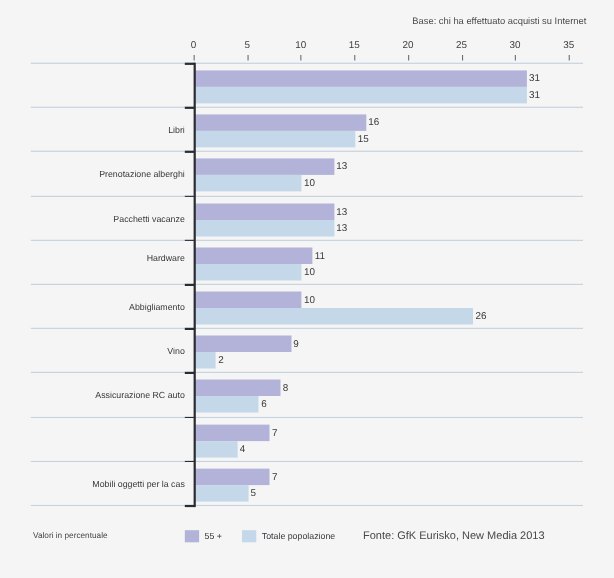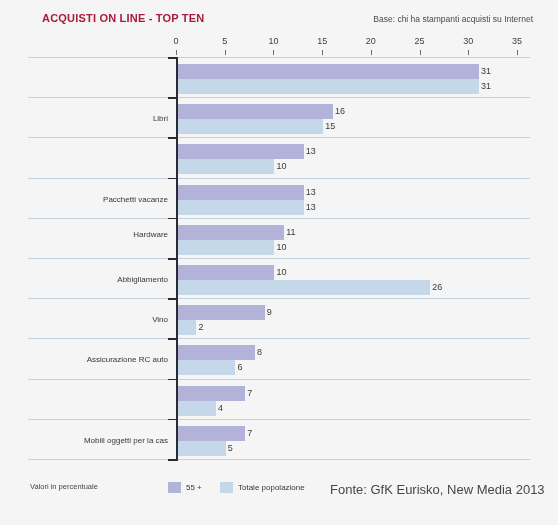--- a/index.html
+++ b/index.html
@@ -162,33 +162,32 @@
     display: inline-block;
   }
   .legend-text {
     font-size: 8px;
     color: #37373c;
   }
   .footer-source {
     position: absolute;
     left: 330px;
     top: 2px;
-    font-size: 13px;
+    font-size: 10px;
     color: #46464b;
     white-space: nowrap;
   }
 </style>
 </head>
 <body>
 
 <div id="chart-root">
 
   <div class="header">
-    <div class="chart-title">ACQUISTI ON LINE - TOP TEN</div>
-    <div class="chart-base">Base: chi ha stampanti acquisti su Internet</div>
+    <div class="chart-base">Base: chi ha effettuato acquisti su Internet</div>
   </div>
 
   <div class="axis" id="axis">
       <div class="tick" style="left: 176px;">0</div>
       <div class="tickmark" style="left: 176px;"></div>
       <div class="tick" style="left: 224.714px;">5</div>
       <div class="tickmark" style="left: 224.714px;"></div>
       <div class="tick" style="left: 273.429px;">10</div>
       <div class="tickmark" style="left: 273.429px;"></div>
       <div class="tick" style="left: 322.143px;">15</div>
@@ -217,20 +216,21 @@
         <div class="axis-nub" style="top: 0px;"></div>
         <div class="row-label" style="top: 17px;"><span>Libri</span></div>
         <div class="bar bar-a" style="top: 7px; width: 155.886px; background: rgb(179, 179, 217);"></div>
         <div class="bar-val" style="top: 7px; left: 334.886px;">16</div>
         <div class="bar bar-b" style="top: 22px; width: 146.143px; background: rgb(197, 216, 234);"></div>
         <div class="bar-val" style="top: 22px; left: 325.143px;">15</div>
       </div>
       <div class="row" style="top: 80.4px; height: 40.2px;">
         <div class="row-sep" style="top: 0px;"></div>
         <div class="axis-nub" style="top: 0px;"></div>
+        <div class="row-label" style="top: 17px;"><span>Prenotazione alberghi</span></div>
         <div class="bar bar-a" style="top: 7px; width: 126.657px; background: rgb(179, 179, 217);"></div>
         <div class="bar-val" style="top: 7px; left: 305.657px;">13</div>
         <div class="bar bar-b" style="top: 22px; width: 97.4286px; background: rgb(197, 216, 234);"></div>
         <div class="bar-val" style="top: 22px; left: 276.429px;">10</div>
       </div>
       <div class="row" style="top: 120.6px; height: 40.2px;">
         <div class="row-sep" style="top: 0px;"></div>
         <div class="axis-nub" style="top: 0px;"></div>
         <div class="row-label" style="top: 17px;"><span>Pacchetti vacanze</span></div>
         <div class="bar bar-a" style="top: 7px; width: 126.657px; background: rgb(179, 179, 217);"></div>

